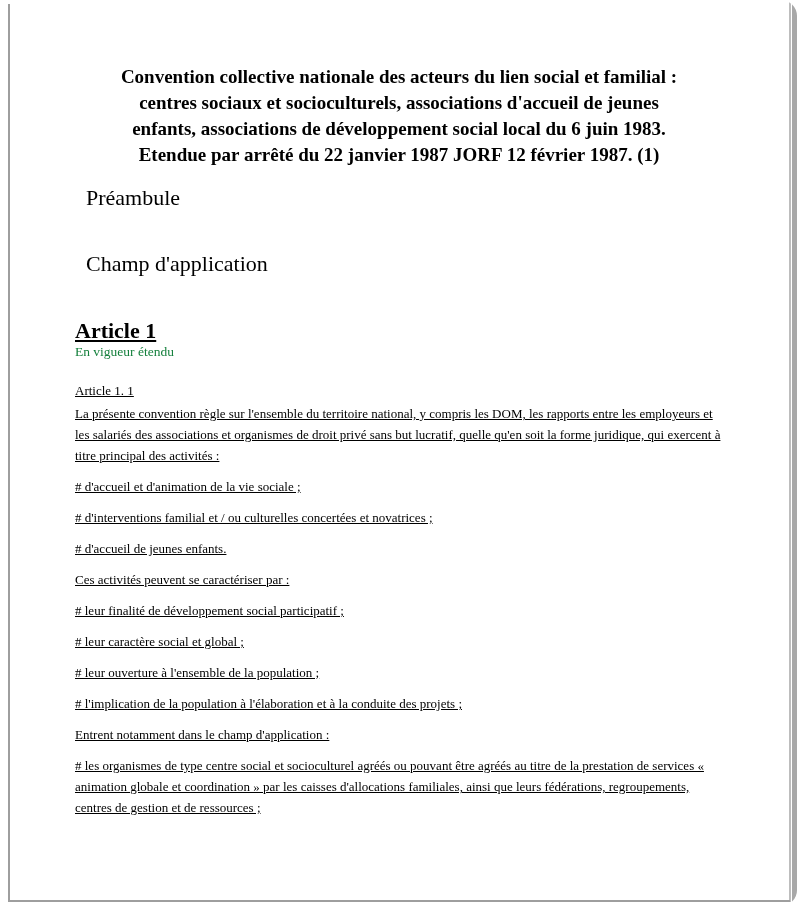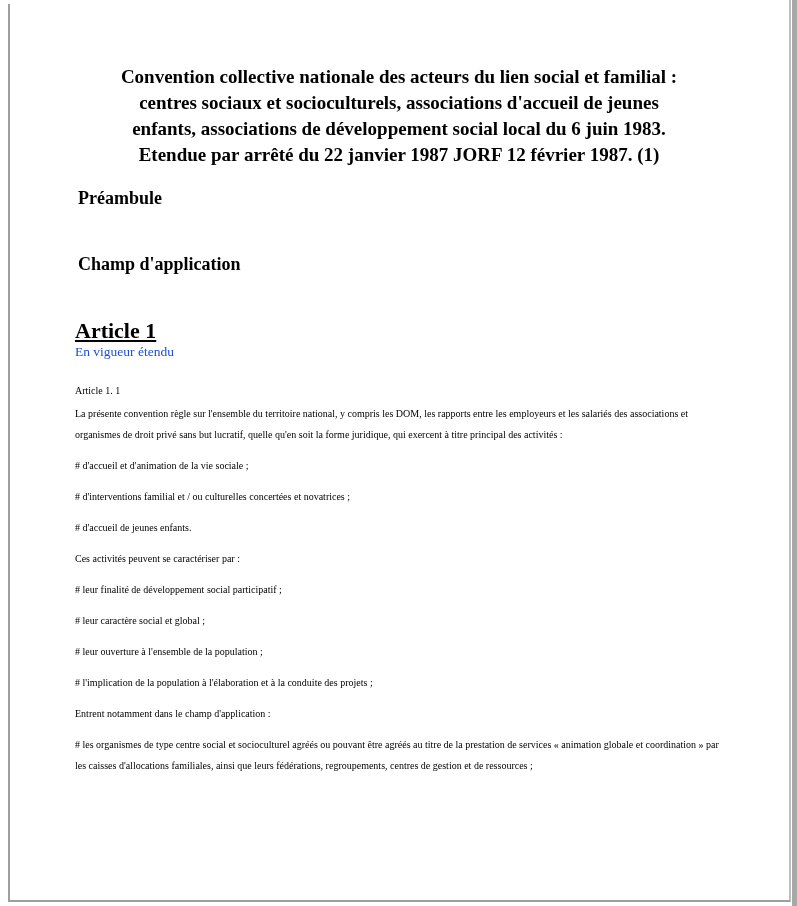--- a/index.html
+++ b/index.html
@@ -8,20 +8,21 @@
     background: #ffffff;
     overflow: hidden;
   }
   .page {
     position: relative;
     width: 797px; height: 906px;
     background: #ffffff;
     font-family: "Liberation Serif", "DejaVu Serif", serif;
     color: #000000;
     overflow: hidden;
+    border-radius: 16px;
   }
   
   .frame-left   { position: absolute; left: 8px;  top: 4px;  width: 2px;  height: 898px; background: #9e9e9e; }
   .frame-bottom { position: absolute; left: 8px;  top: 900px; width: 782px; height: 2px; background: #9e9e9e; }
   .frame-right  { position: absolute; left: 789px; top: 0;   width: 2px;  height: 902px; background: #bdbdbd; }
   .scrollbar    { position: absolute; left: 792px; top: 0;   width: 5px;  height: 906px; background: #a8a8a8; }
 
   .content {
     position: absolute;
     left: 75px; top: 64px;
@@ -29,47 +30,48 @@
   }
   .doc-title { margin: 0 0 19px 0; }
   .title-line {
     font-weight: bold;
     font-size: 19px;
     line-height: 26px;
     text-align: center;
     white-space: nowrap;
   }
   .h-section {
-    font-weight: bold;
-    font-size: 18px;
+    font-weight: normal;
+    font-size: 22px;
     line-height: 22px;
-    margin: 3px;
+    margin: 11px;
   }
   .h-preambule { margin-bottom: 44px; }
   .h-champ     { margin-bottom: 46px; }
 
   .article-header { margin: 0; }
   .article-title {
     font-weight: bold;
     font-size: 22px;
     line-height: 20px;
     text-decoration: underline;
     display: inline-block;
   }
   .article-status {
     font-size: 13.5px;
     line-height: 15px;
-    color: #1d4ed8;
+    color: #15803d;
     margin: 2px 0 21px 0;
   }
 
   .body-p {
-    font-size: 10px;
+    font-size: 13px;
     line-height: 21px;
     margin: 0 0 10px 0;
+    text-decoration: underline;
   }
   .article-num { margin-bottom: 2px; }
 </style>
 </head>
 <body>
 
 <div class="page">
 
   <div class="frame-left"></div>
   <div class="frame-right"></div>

